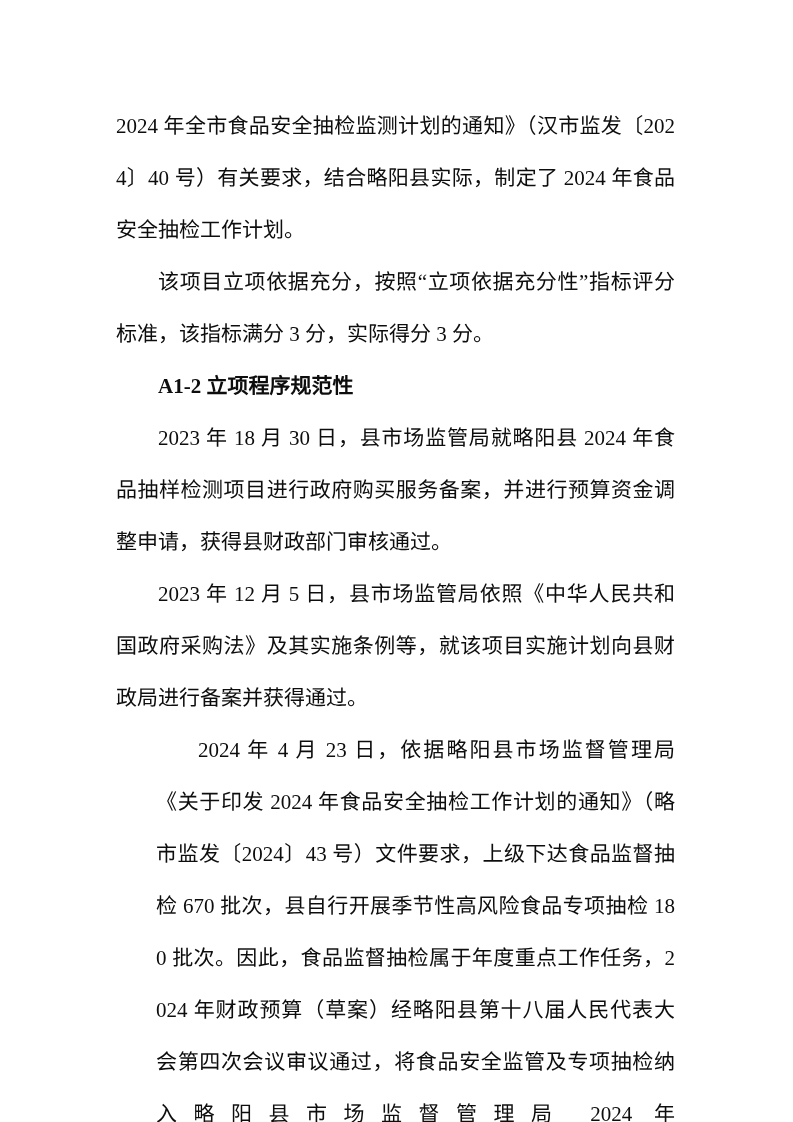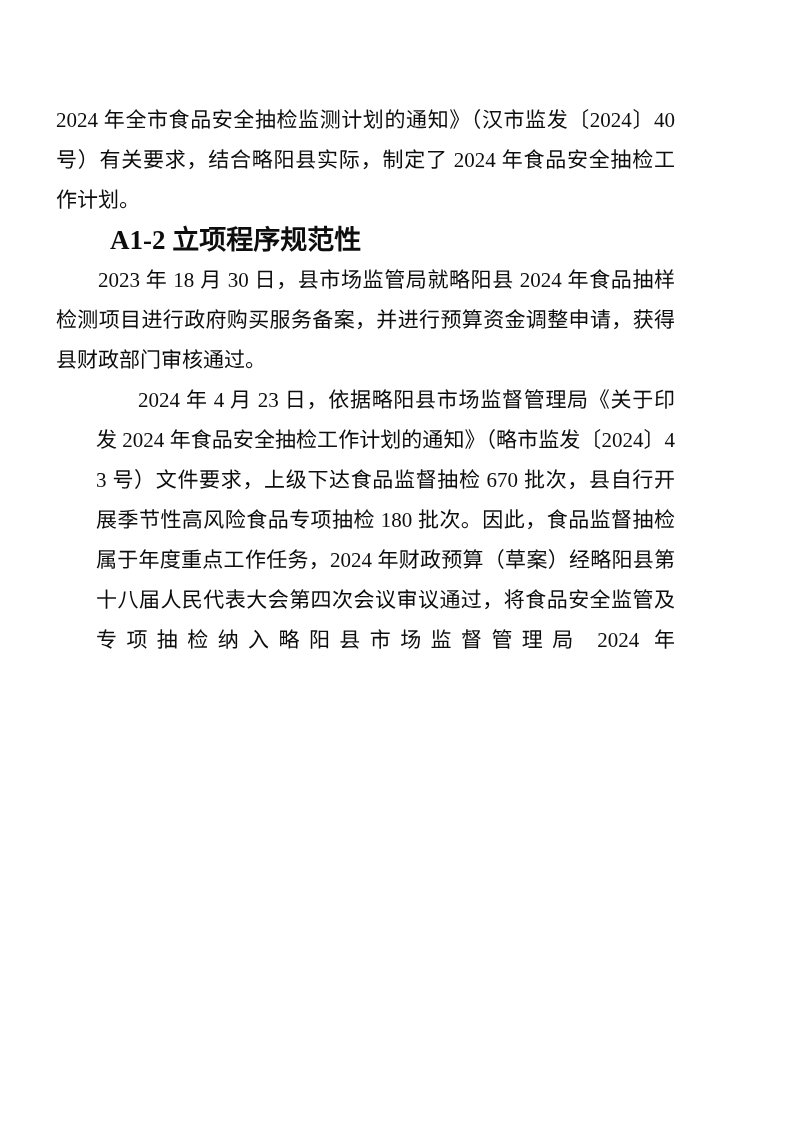--- a/index.html
+++ b/index.html
@@ -6,54 +6,56 @@
     margin: 0;
     padding: 0;
     background: #ffffff;
   }
   .page {
     position: relative;
     width: 793px;
     height: 1122px;
     box-sizing: border-box;
     background: #ffffff;
-    padding: 100px 118px 0 56px;
+    padding: 100px 118px 0 116px;
     overflow: hidden;
     font-family: "Liberation Serif", "DejaVu Serif", serif;
     font-size: 21px;
-    line-height: 40px;
+    line-height: 52px;
     color: #0d0d0d;
   }
   .para {
     margin: 0;
     text-align: justify;
     text-justify: inter-character;
     text-indent: 2em;
     word-break: break-all;
   }
   .para.no-indent {
     text-indent: 0;
   }
   .para.heading {
     font-weight: bold;
-    font-size: 27px;
+    font-size: 21px;
   }
   .para.continues {
     
     text-align-last: justify;
     margin-left: 40px;
   }
 </style>
 </head>
 <body>
 
 <div class="page">
   <p class="para no-indent">2024 年全市食品安全抽检监测计划的通知》（汉市监发〔2024〕40 号）有关要求，结合略阳县实际，制定了 2024 年食品安全抽检工作计划。</p>
 
 
+  <p class="para">该项目立项依据充分，按照“立项依据充分性”指标评分标准，该指标满分 3 分，实际得分 3 分。</p>
 
   <h3 class="para heading">A1-2 立项程序规范性</h3>
 
   <p class="para">2023 年 18 月 30 日，县市场监管局就略阳县 2024 年食品抽样检测项目进行政府购买服务备案，并进行预算资金调整申请，获得县财政部门审核通过。</p>
 
+  <p class="para">2023 年 12 月 5 日，县市场监管局依照《中华人民共和国政府采购法》及其实施条例等，就该项目实施计划向县财政局进行备案并获得通过。</p>
 
   <p class="para continues">2024 年 4 月 23 日，依据略阳县市场监督管理局《关于印发 2024 年食品安全抽检工作计划的通知》（略市监发〔2024〕43 号）文件要求，上级下达食品监督抽检 670 批次，县自行开展季节性高风险食品专项抽检 180 批次。因此，食品监督抽检属于年度重点工作任务，2024 年财政预算（草案）经略阳县第十八届人民代表大会第四次会议审议通过，将食品安全监管及专项抽检纳入略阳县市场监督管理局 2024 年</p>
 </div>
 
 </body></html>

